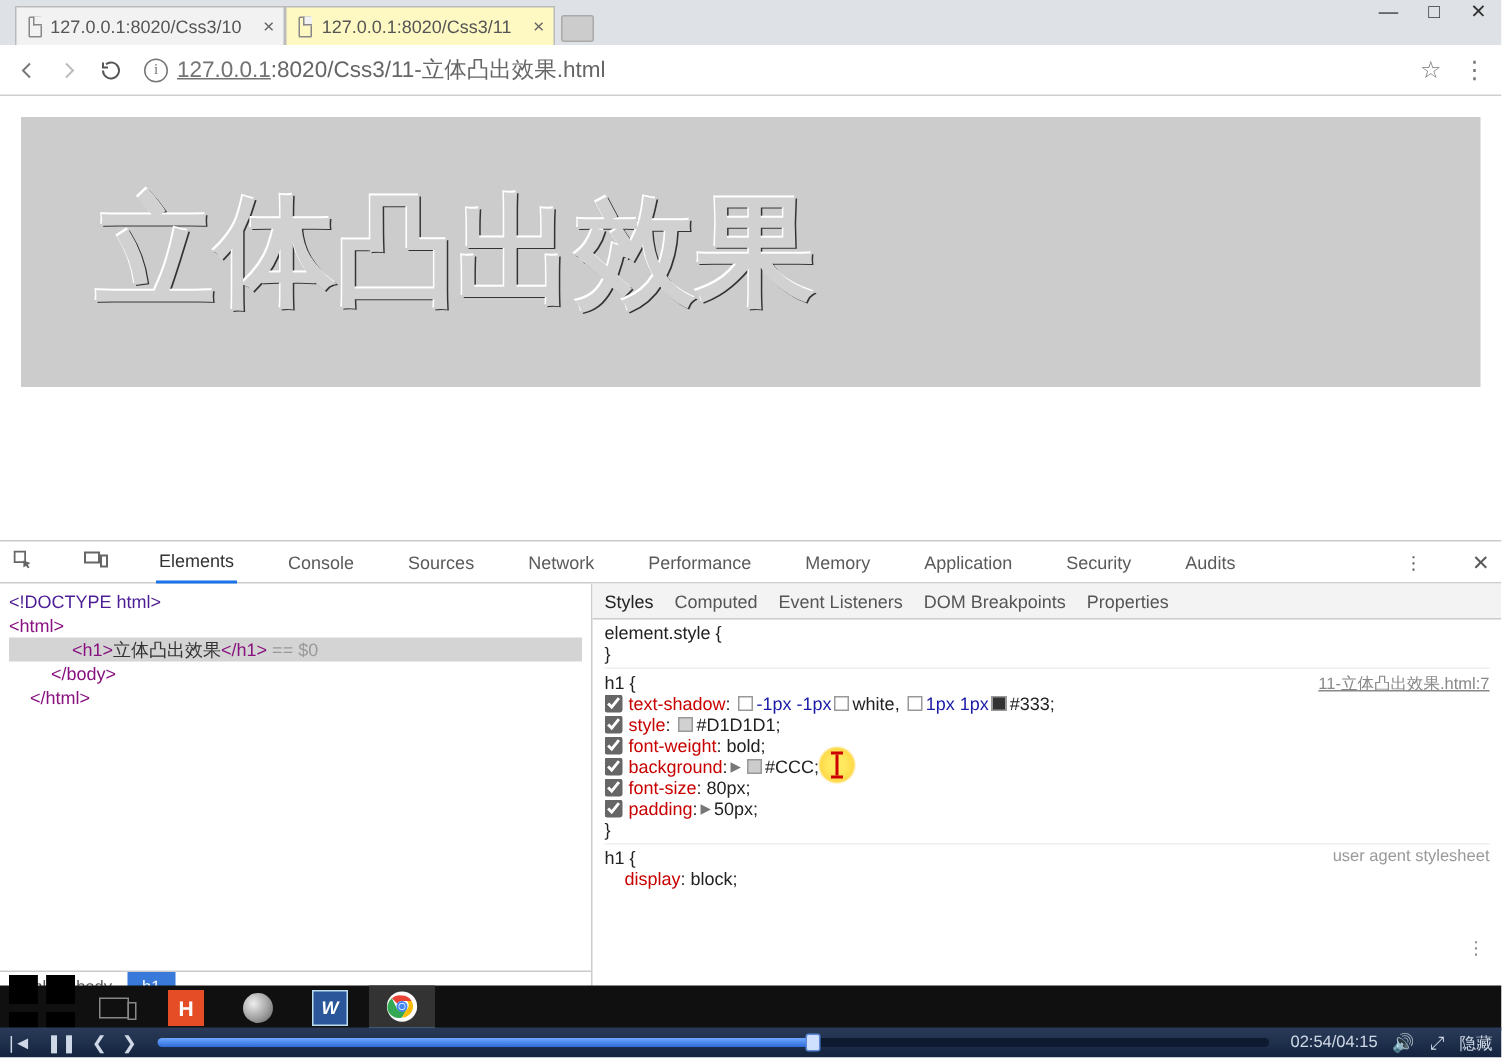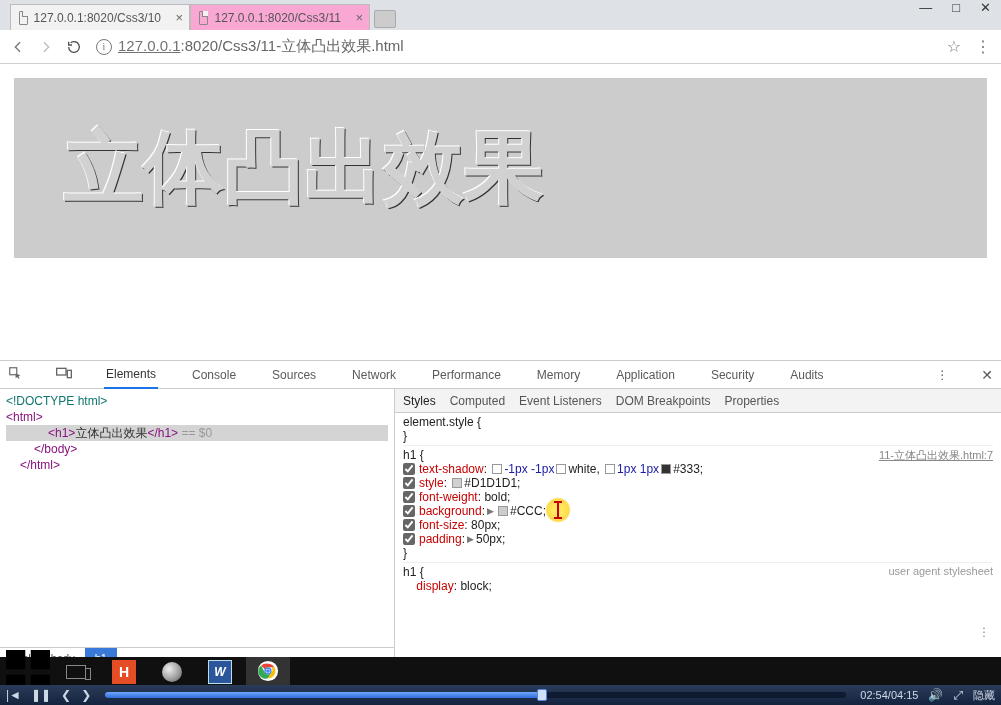--- a/index.html
+++ b/index.html
@@ -3,21 +3,21 @@
 <meta charset="utf-8">
 <style>
 * { margin: 0; padding: 0; box-sizing: border-box; font-family: "Segoe UI", Arial, sans-serif; }
 body { width: 1001px; height: 705px; background: #fff; overflow: hidden; position: relative; }
 
 
 .titlebar { height: 30px; background: #dee1e6; display: flex; align-items: flex-end; padding-left: 10px; }
 .win-controls { position: absolute; top: 0; right: 0; height: 20px; display: flex; gap: 20px; padding-right: 10px; font-size: 13px; color: #333; }
 .win-controls span { cursor: pointer; }
 .tab { height: 26px; background: #f2f2f2; border: 1px solid #bbb; border-bottom: none; padding: 0 28px 0 8px; font-size: 12px; color: #555; display: flex; align-items: center; gap: 6px; position: relative; min-width: 150px; max-width: 180px; }
-.tab.active { background: #f9a8d4; }
+.tab.active { background: #fef9c3; }
 .tab .file-icon { width: 14px; height: 14px; border: 1px solid #888; border-radius: 1px; position: relative; }
 .tab .file-icon::after { content: ""; position: absolute; top: -1px; right: -1px; width: 5px; height: 5px; background: #f2f2f2; border-left: 1px solid #888; border-bottom: 1px solid #888; }
 .tab .tclose { position: absolute; right: 6px; font-size: 13px; color: #666; }
 .newtab { width: 22px; height: 18px; margin: 0 0 2px 4px; background: #ccc; border: 1px solid #aaa; border-radius: 2px; }
 
 
 .addrbar { height: 34px; background: #fff; border-bottom: 1px solid #d0d0d0; display: flex; align-items: center; padding: 0 10px; gap: 10px; font-size: 14px; color: #555; }
 .nav-icons { display: flex; gap: 12px; color: #888; }
 .nav-icons svg { width: 16px; height: 16px; }
 .omnibox { flex: 1; display: flex; align-items: center; gap: 6px; border-radius: 2px; padding: 2px 4px; }
@@ -42,21 +42,21 @@
 .dt-tabbar .menu-dots { letter-spacing: 1px; }
 .dt-tabbar .close-x { font-size: 14px; }
 
 .dt-body { flex: 1; display: flex; overflow: hidden; }
 
 
 .dom-panel { width: 395px; border-right: 1px solid #ccc; display: flex; flex-direction: column; font-family: Consolas, Menlo, monospace; font-size: 12px; }
 .dom-tree { flex: 1; padding: 4px 6px; color: #222; line-height: 16px; }
 .dom-tree .line { white-space: pre; }
 .dom-tree .t-tag { color: #881280; }
-.dom-tree .t-doctype { color: #0f766e; }
+.dom-tree .t-doctype { color: #4c1d95; }
 .dom-tree .indent1 { padding-left: 14px; }
 .dom-tree .indent2 { padding-left: 28px; }
 .dom-tree .indent3 { padding-left: 42px; }
 .dom-tree .tri { color: #888; display: inline-block; width: 10px; }
 .dom-tree .sel-line { background: #d4d4d4; }
 .dom-tree .eqsel { color: #999; }
 .dom-tree .txt { color: #333; }
 .breadcrumb { height: 20px; border-top: 1px solid #ccc; display: flex; align-items: stretch; font-size: 11px; }
 .breadcrumb span { padding: 2px 10px; color: #555; display: flex; align-items: center; }
 .breadcrumb span.active { background: #3879d9; color: #fff; }

